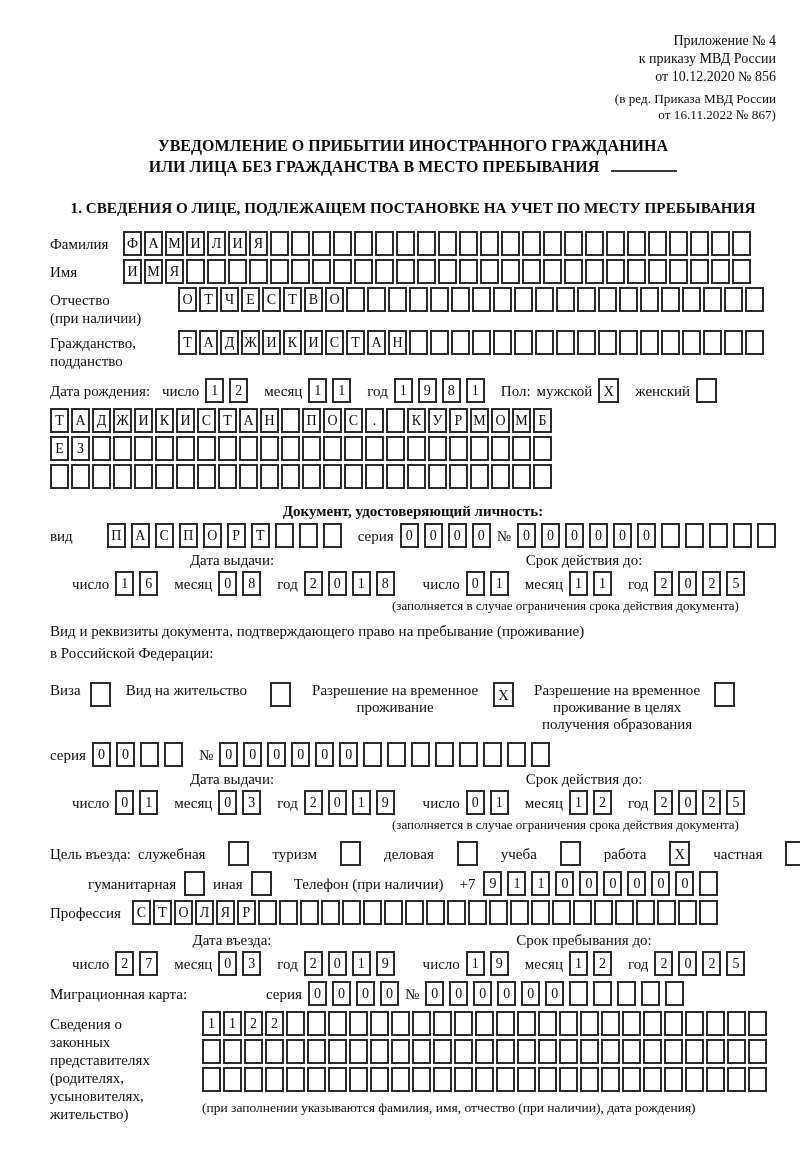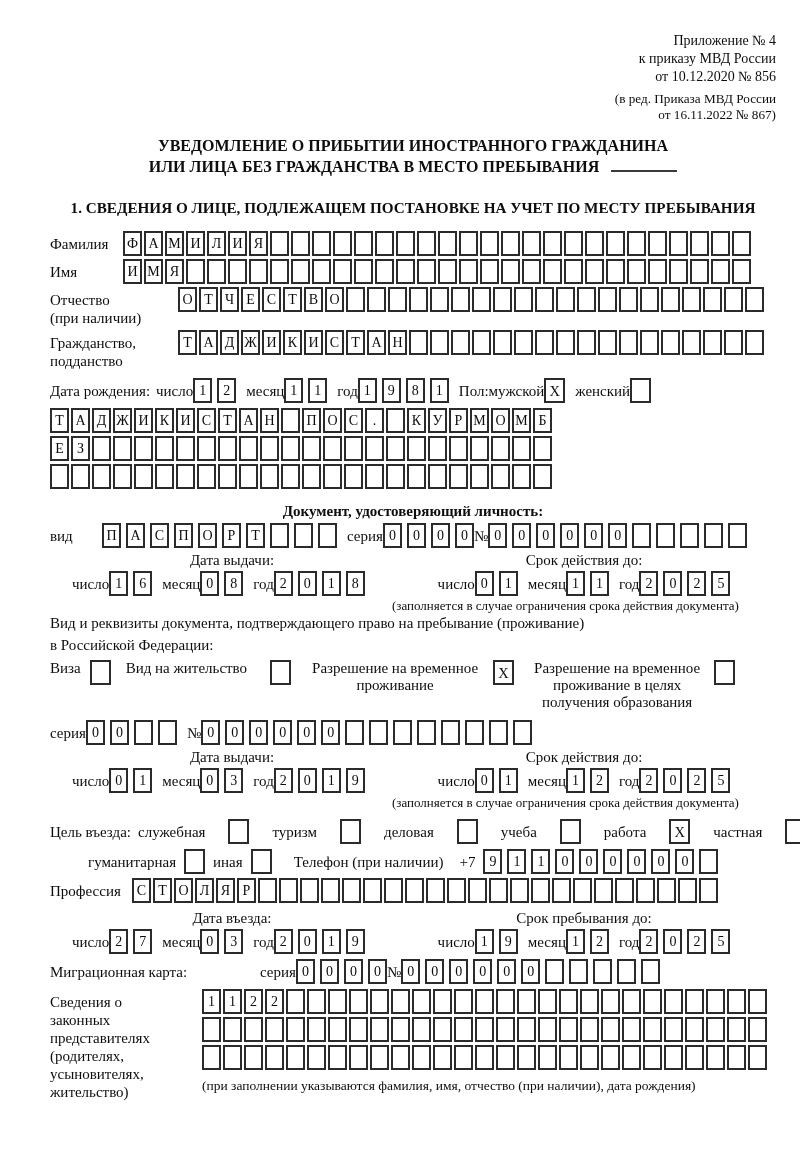--- a/index.html
+++ b/index.html
@@ -23,30 +23,30 @@
   .cell {
     flex: 0 0 auto; width: 19px; height: 25px; border: 2px solid #2b2b2b;
     display: inline-flex; align-items: center; justify-content: center;
     font-size: 14px; background: #fff;
   }
   .cellcol { display: flex; flex-direction: column; gap: 3px; }
   .checkbox {
     flex: 0 0 auto; width: 21px; height: 25px; border: 2px solid #2b2b2b;
     display: inline-flex; align-items: center; justify-content: center; font-size: 14.5px;
   }
-  .dline { display: flex; align-items: center; white-space: nowrap; }
+  .dline { display: flex; align-items: center; gap: 6px; white-space: nowrap; }
   .dline .cells { gap: 5px; }
   .dsec { display: flex; margin-top: 3px; margin-left: 22px; }
   .dcol-l { width: 320px; }
   .dcol-r { flex: 1; }
   .dhead { text-align: center; margin-bottom: 2px; }
   .note-sm { font-size: 13px; line-height: 16px; text-align: left; margin-top: 2px; }
   .doc-heading { text-align: center; font-weight: bold; margin-top: 13px; }
-  .intro { }
-  .options { display: flex; align-items: flex-start; gap: 15px; margin-top: 6px; }
+  .intro { margin-top: 8px; }
+  .options { display: flex; align-items: flex-start; gap: 15px; margin-top: 20px; }
   .opt { display: flex; align-items: flex-start; gap: 9px; }
   .opt .txt { text-align: center; line-height: 17px; }
   .reps-foot { font-size: 13.5px; margin: -24px 0 0 152px; }
   .lblgap { margin-left: 10px; }
 </style>
 </head>
 <body>
 
 <div class="page">
 

